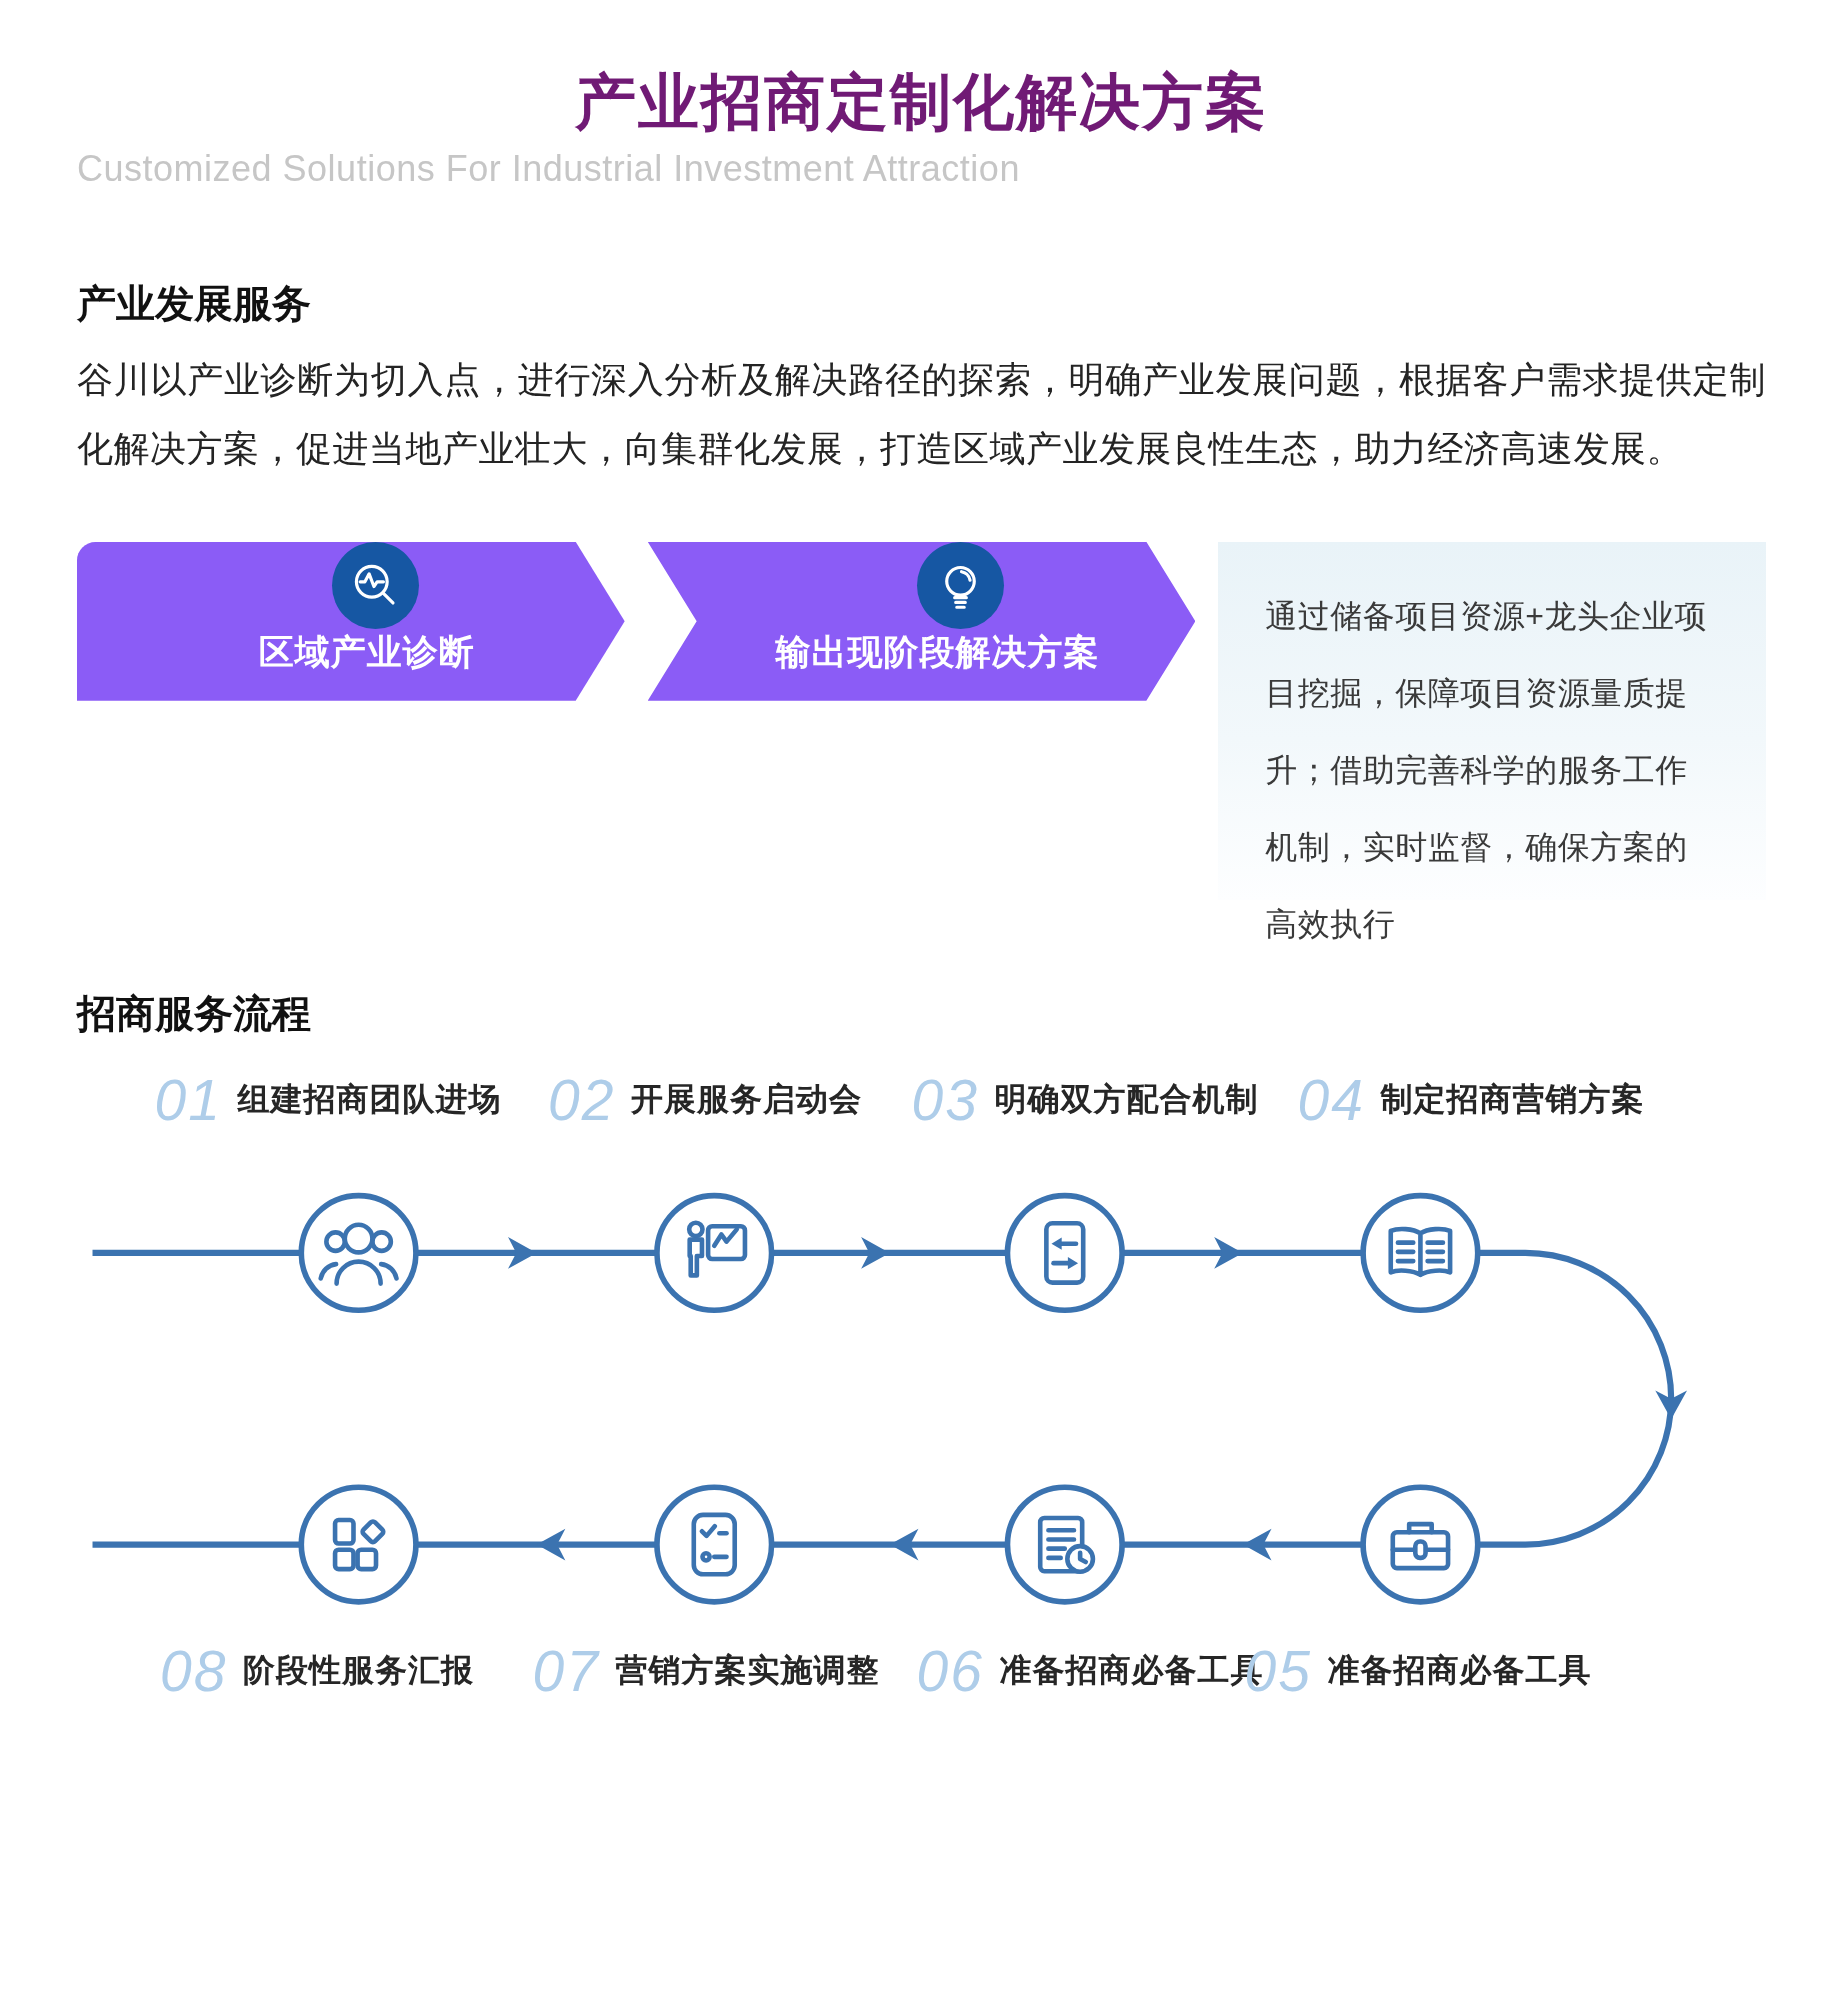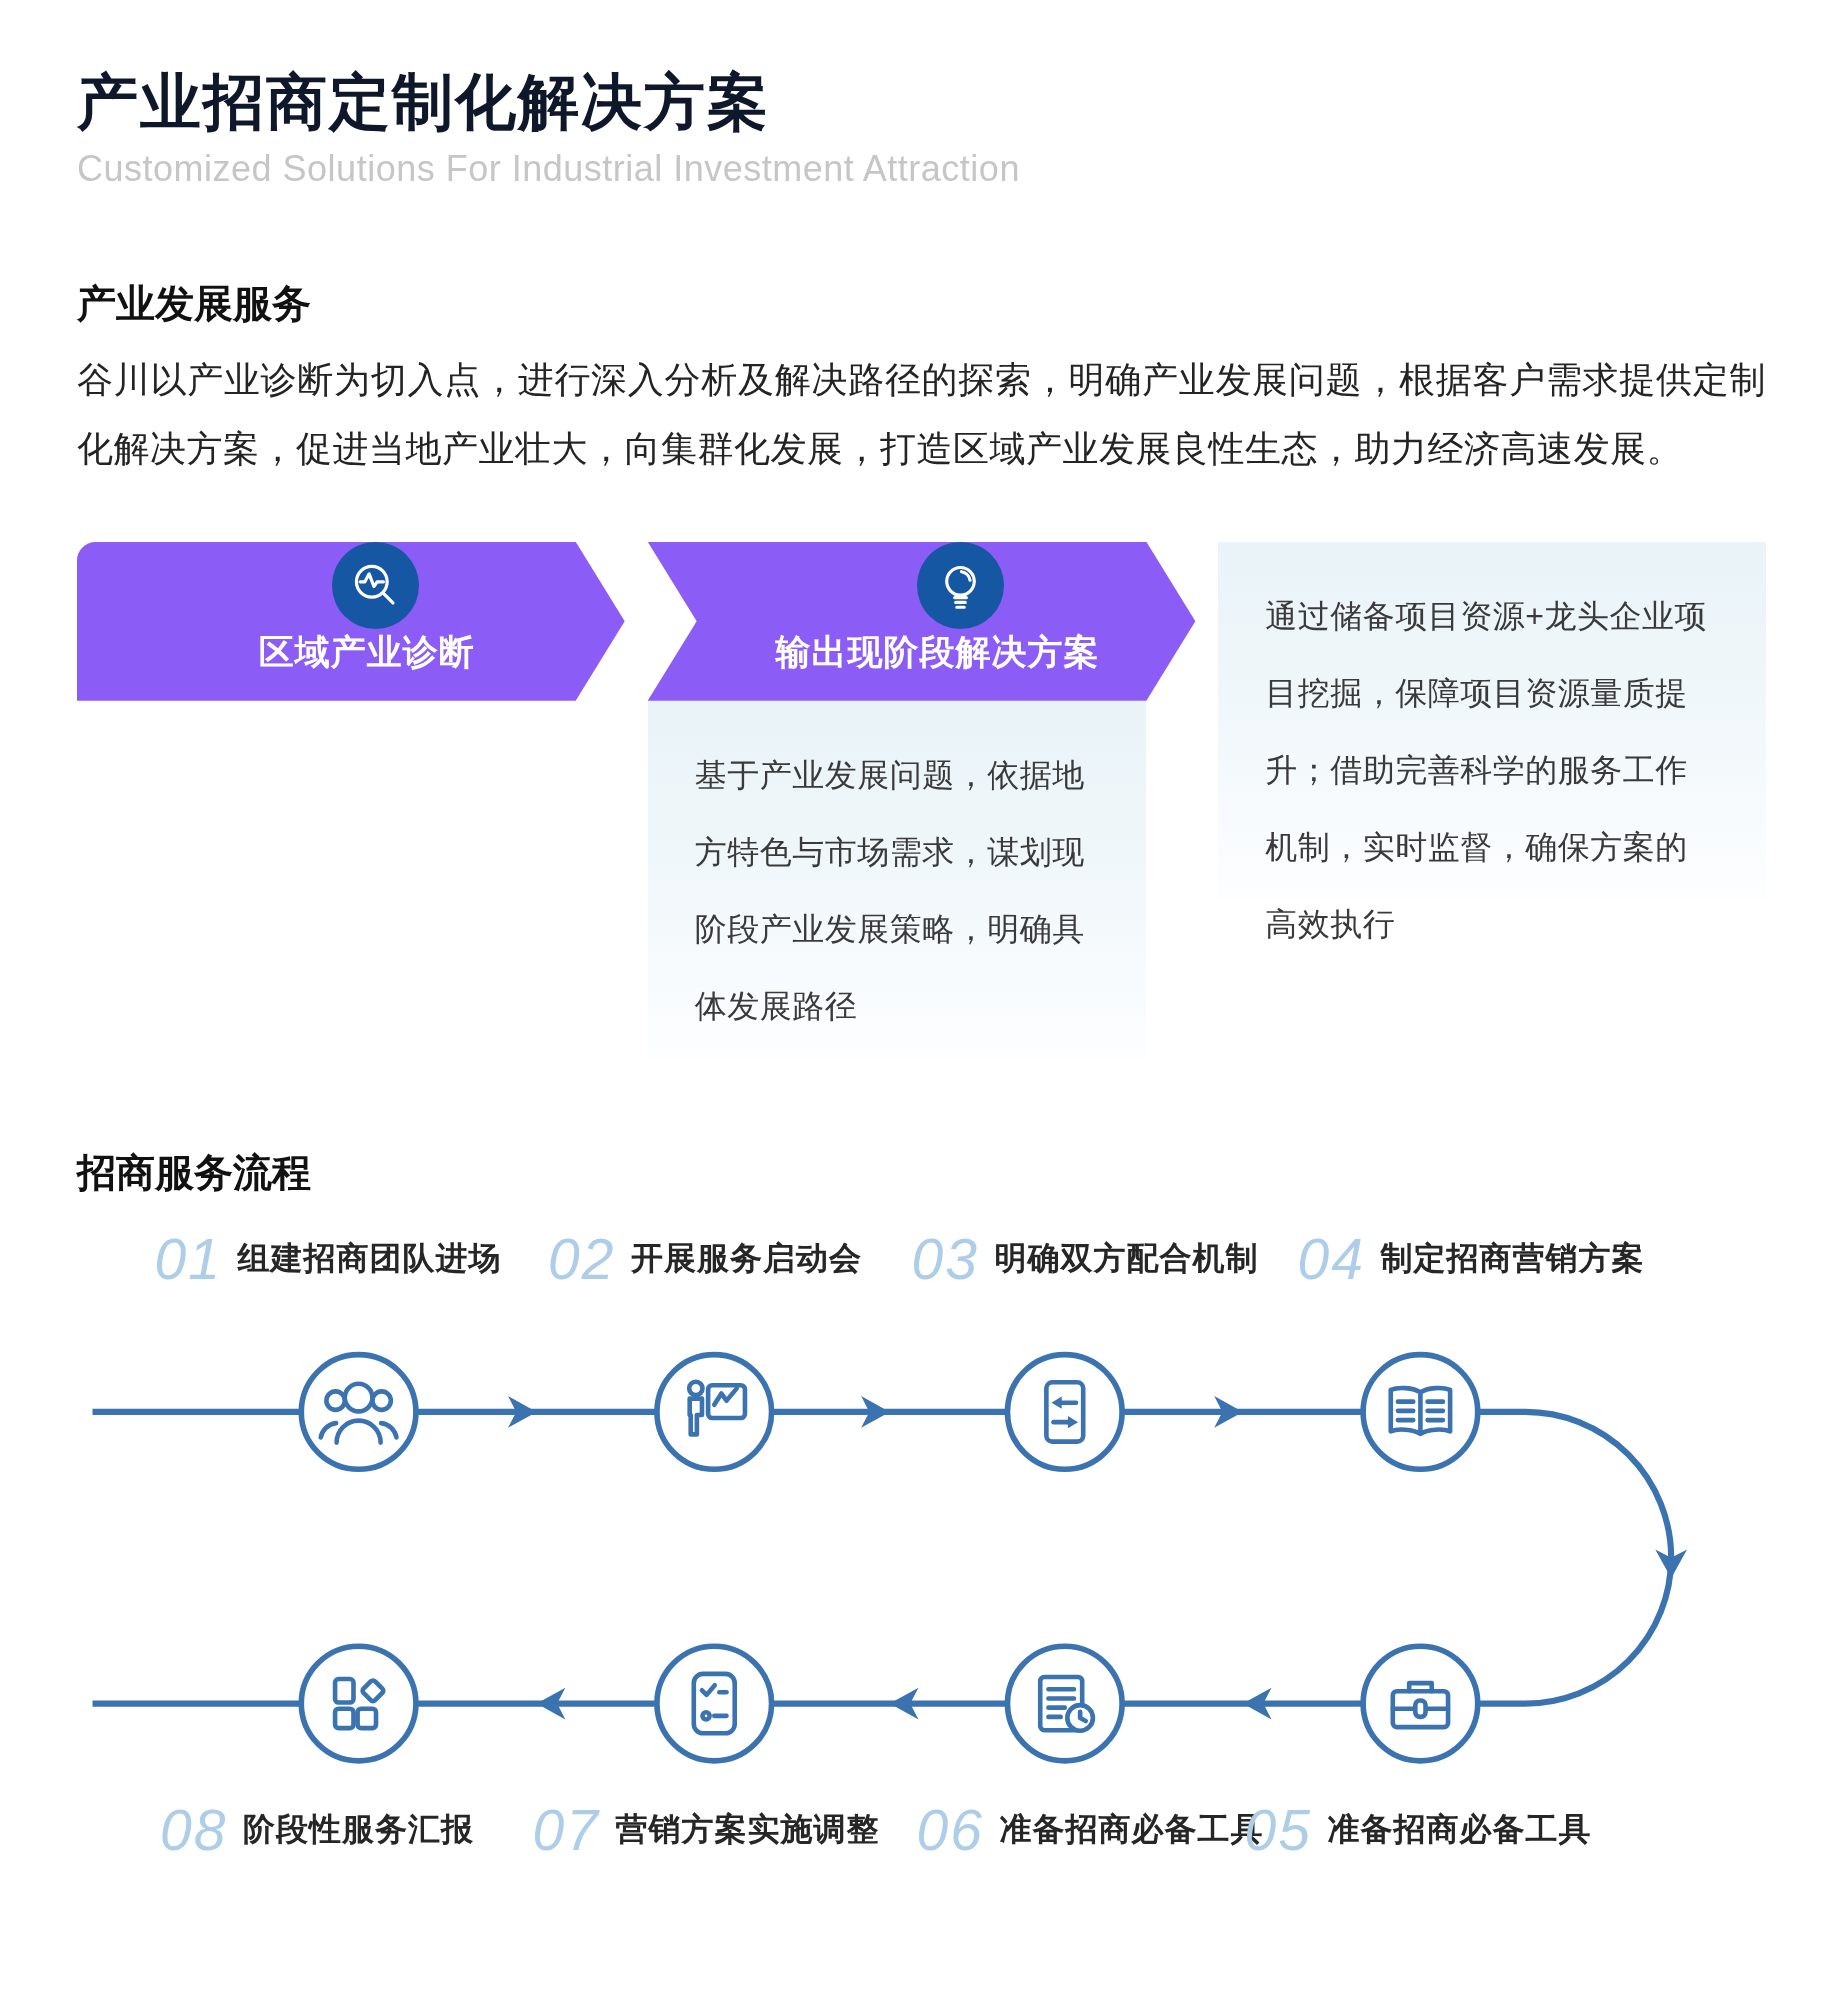--- a/index.html
+++ b/index.html
@@ -1,19 +1,19 @@
 <!DOCTYPE html>
 <html style="font-size:8.2px"><head>
 <meta charset="utf-8">
 <style>
   html,body{margin:0;padding:0;background:#ffffff;}
   body{width:1843px;font-family:"Liberation Sans","DejaVu Sans",sans-serif;color:#222;}
   .page{padding:67px 77px 46px 77px;}
 
-  .main-title{font-size:61px;font-weight:800;color:#0f172a;letter-spacing:2px;line-height:1.15;}
+  .main-title{font-size:61px;font-weight:800;color:#701a75;letter-spacing:2px;line-height:1.15;text-align:center;}
   .sub-title{font-size:36px;color:#c6c6c6;margin-top:11.3px;letter-spacing:0.5px;}
 
   .sec-heading{font-size:39px;font-weight:700;color:#111;margin-top:87px;}
   .intro-para{font-size:36px;line-height:69px;color:#242424;margin-top:13.3px;text-align:justify;letter-spacing:0.5px;}
 
   
   .cards{display:flex;gap:23px;margin-top:59px;}
   .card{flex:1 1 0;min-width:0;}
   .card-head{position:relative;height:159px;background:#8b5cf6;display:flex;align-items:center;flex-direction:column;}
   .c1 .card-head{border-radius:18.4px 0 0 0;clip-path:polygon(0 0,calc(100% - 49px) 0,100% 50%,calc(100% - 49px) 100%,0 100%);}
@@ -67,21 +67,20 @@
       <div class="card-head">
         <span class="chip">
           <svg viewBox="-50 -50 100 100" fill="none" stroke="#ffffff" stroke-width="6" stroke-linecap="round" stroke-linejoin="round">
             <circle cx="0" cy="-8" r="26"></circle>
             <path d="M2,-26 a20,20 0 0 1 16,16"></path>
             <path d="M-11,23 h22 M-9,32 h18 M-7,41 h14"></path>
           </svg>
         </span>
         <span class="card-title">输出现阶段解决方案</span>
       </div>
-      <div class="card-body">基于产业发展问题，依据地方特色与市场需求，谋划现阶段产业发展策略，明确具体发展路径</div>
     </div>
 
     <div class="card c3">
       <div class="card-body">通过储备项目资源+龙头企业项目挖掘，保障项目资源量质提升；借助完善科学的服务工作机制，实时监督，确保方案的高效执行</div>
     </div>
 
   </div>
 
   <div class="sec-heading">招商服务流程</div>
 

